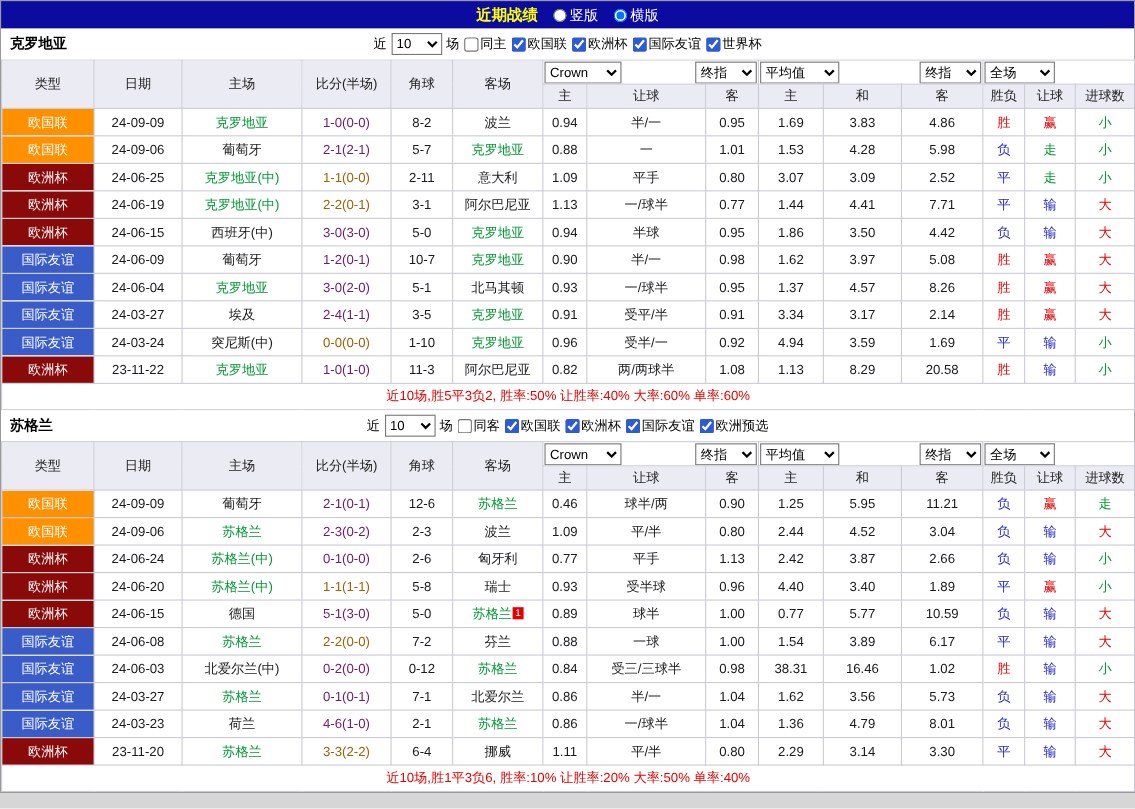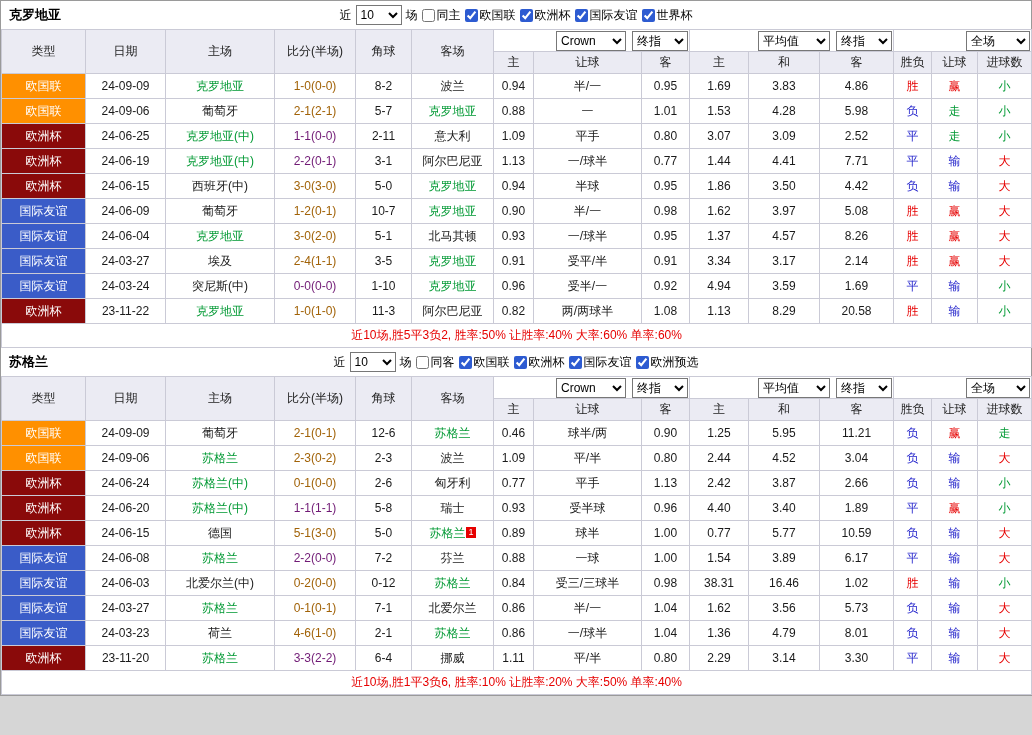--- a/index.html
+++ b/index.html
@@ -20,37 +20,48 @@
   .sel-count { width: 46px; }
   .sel-bk { width: 70px; }
   .sel-fin { width: 56px; }
   .sel-avg { width: 72px; }
   .sel-full { width: 64px; }
 
   table { width: 100%; border-collapse: collapse; table-layout: fixed; font-size: 12px; }
   th, td { border: 1px solid #cacad6; text-align: center; white-space: nowrap; overflow: hidden; padding: 0 1px; }
   thead th { background: #ebebf3; font-weight: normal; height: 22px; color: #222; }
   thead th.dd-cell { background: #fff; }
-  .dd-wrap { display: flex; justify-content: flex-end; gap: 6px; align-items: center; }
+  .dd-wrap { display: flex; justify-content: space-between; gap: 6px; align-items: center; }
   tbody td { height: 25px; color: #1a1a1a; background: #fff; }
   .type-cell { color: #fff; }
   .focal { color: #009933; }
-  .score-red { color: #a16207; }
-  .score-blue { color: #701a75; }
+  .score-red { color: #701a75; }
+  .score-blue { color: #a16207; }
   .c-red { color: #e60000; }
   .c-blue { color: #2626cc; }
   .c-green { color: #009933; }
   tfoot td { height: 24px; color: #e60000; background: #fff; }
   .redcard { display: inline-block; background: #e60000; color: #fff; font-size: 9px; line-height: 11px; padding: 0 2px; margin-left: 1px; vertical-align: 2px; }
 </style>
 </head>
 <body>
 
 <div class="page">
 
+  <div class="topbar">
+    <span class="topbar-title">近期战绩</span>
+    <label class="radio-label">
+      <input type="radio" name="layout" style="">
+      <span>竖版</span>
+    </label>
+    <label class="radio-label">
+      <input type="radio" name="layout" checked="" style="">
+      <span>横版</span>
+    </label>
+  </div>
 
   <div class="section">
     <div class="section-bar">
       <span class="team-name">克罗地亚</span>
       <div class="filters">
         <span>近</span>
         <select class="sel-count">
           <option>10</option>
         </select>
         <span>场</span>

